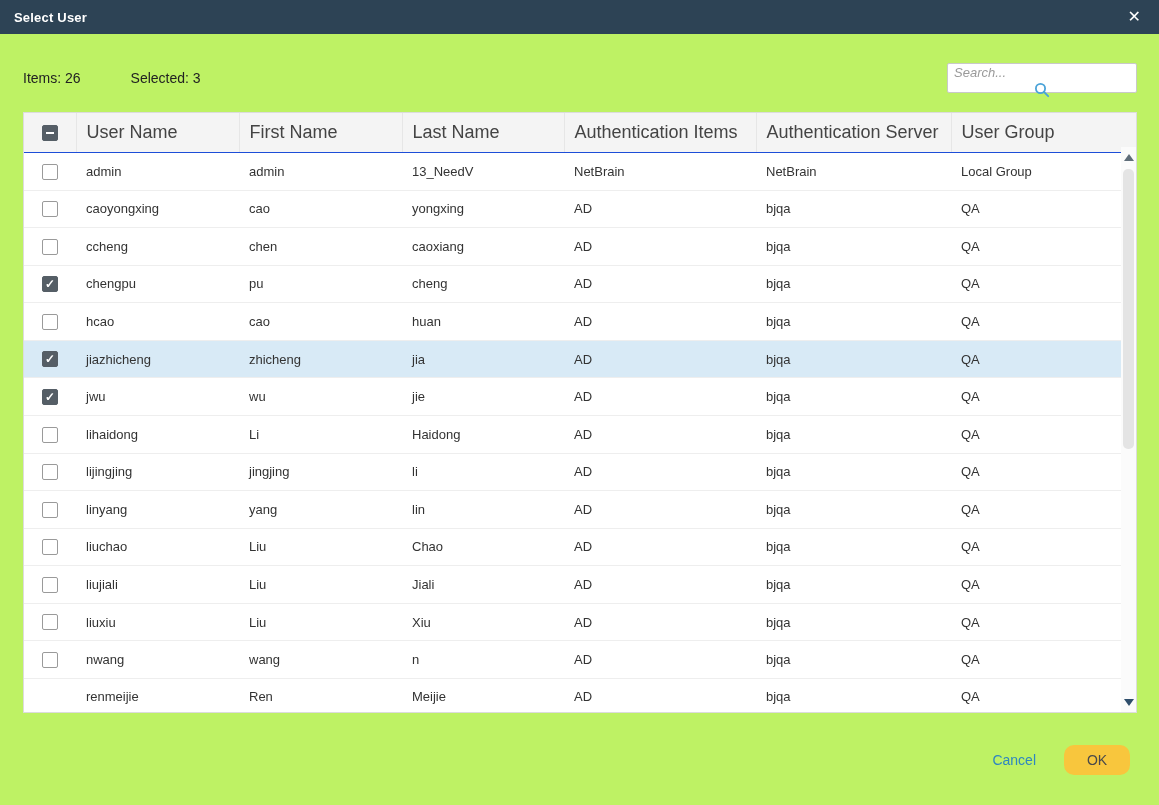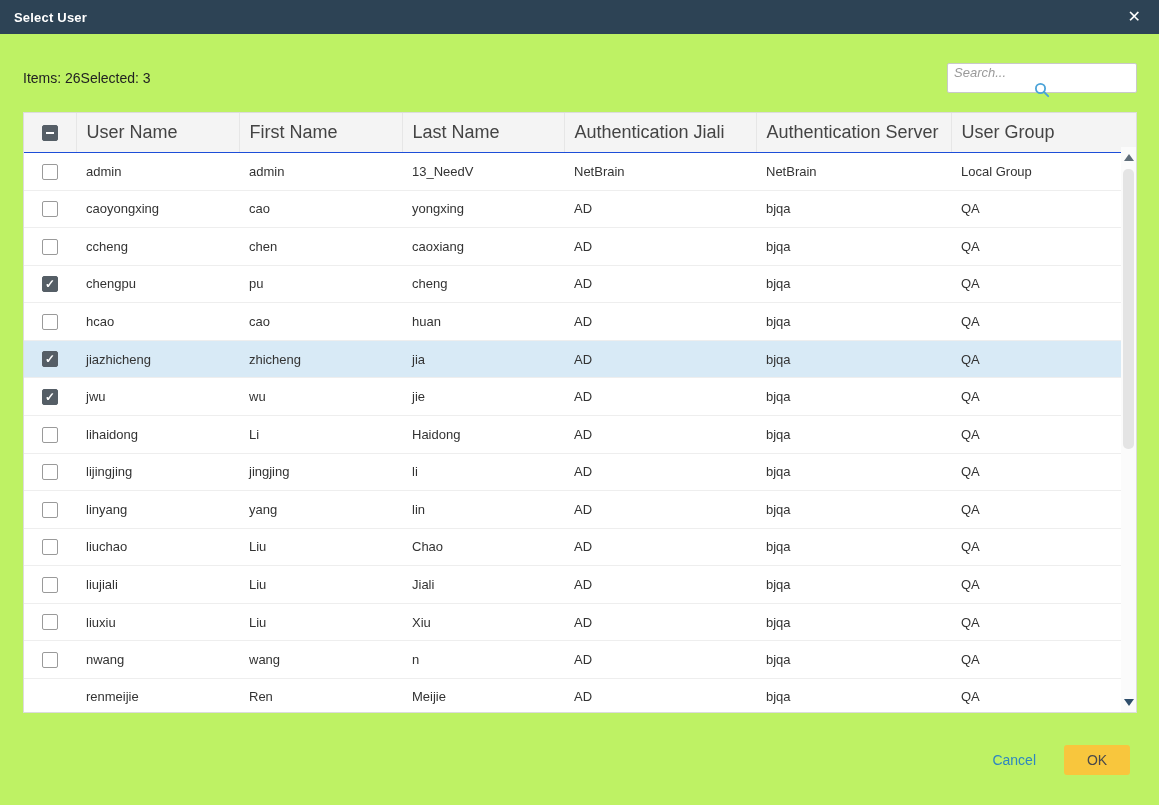--- a/index.html
+++ b/index.html
@@ -23,21 +23,21 @@
     color:#ffffff; font-size:16px; line-height:1; cursor:pointer;
     padding:2px 4px; font-weight:400;
   }
 
   
   .toolbar {
     display:flex; align-items:center;
     padding:0 22px 0 23px; margin-top:29px; height:30px; flex:0 0 auto;
   }
   .count-label { font-size:14px; color:#222; }
-  .count-label + .count-label { }
+  .count-label + .count-label { margin-left:50px; }
   .search-box {
     margin-left:auto; width:190px; height:30px;
     border:1px solid #c9c9c9; border-radius:2px; background:#fff;
     display:flex; align-items:center; padding:0 8px;flex-direction:column;
   }
   .search-box input {
     border:none; outline:none; flex:1; min-width:0;
     font-family:"Liberation Sans", sans-serif; font-size:13px; color:#333;
   }
   .search-box input::placeholder { color:#9a9a9a; font-style:italic; }
@@ -111,21 +111,21 @@
     background:#e4e4e4; border-radius:5px; cursor:pointer;
   }
 
   
   .dialog-footer {
     margin-top:auto; display:flex; align-items:center; justify-content:flex-end;
     padding:0 29px 30px 0; gap:28px;
   }
   .cancel-link { color:#2e86c1; font-size:14px; cursor:pointer; text-decoration:none; }
   .ok-button {
-    background:#f8c63d; border:none; border-radius:3px;
+    background:#f8c63d; border:none; border-radius:10px;
     min-width:66px; height:30px; padding:0 20px;
     font-family:"Liberation Sans", sans-serif; font-size:14px; color:#4a4a4a;
     cursor:pointer;
   }
 </style>
 </head>
 <body>
 
 <div class="dialog">
 
@@ -160,21 +160,21 @@
           <col class="c-group">
       </colgroup>
       <thead>
         <tr>
           <th class="col-check">
             <span class="checkbox indeterminate" id="select-all"></span>
           </th>
           <th>User Name</th>
           <th>First Name</th>
           <th>Last Name</th>
-          <th>Authentication Jiali</th>
+          <th>Authentication Items</th>
           <th>Authentication Server</th>
           <th>User Group</th>
         </tr>
       </thead>
       <tbody id="table-body">
           <tr>
             <td class="col-check"><span class="checkbox"></span></td>
             <td>admin</td>
             <td>admin</td>
             <td>13_NeedV</td>

